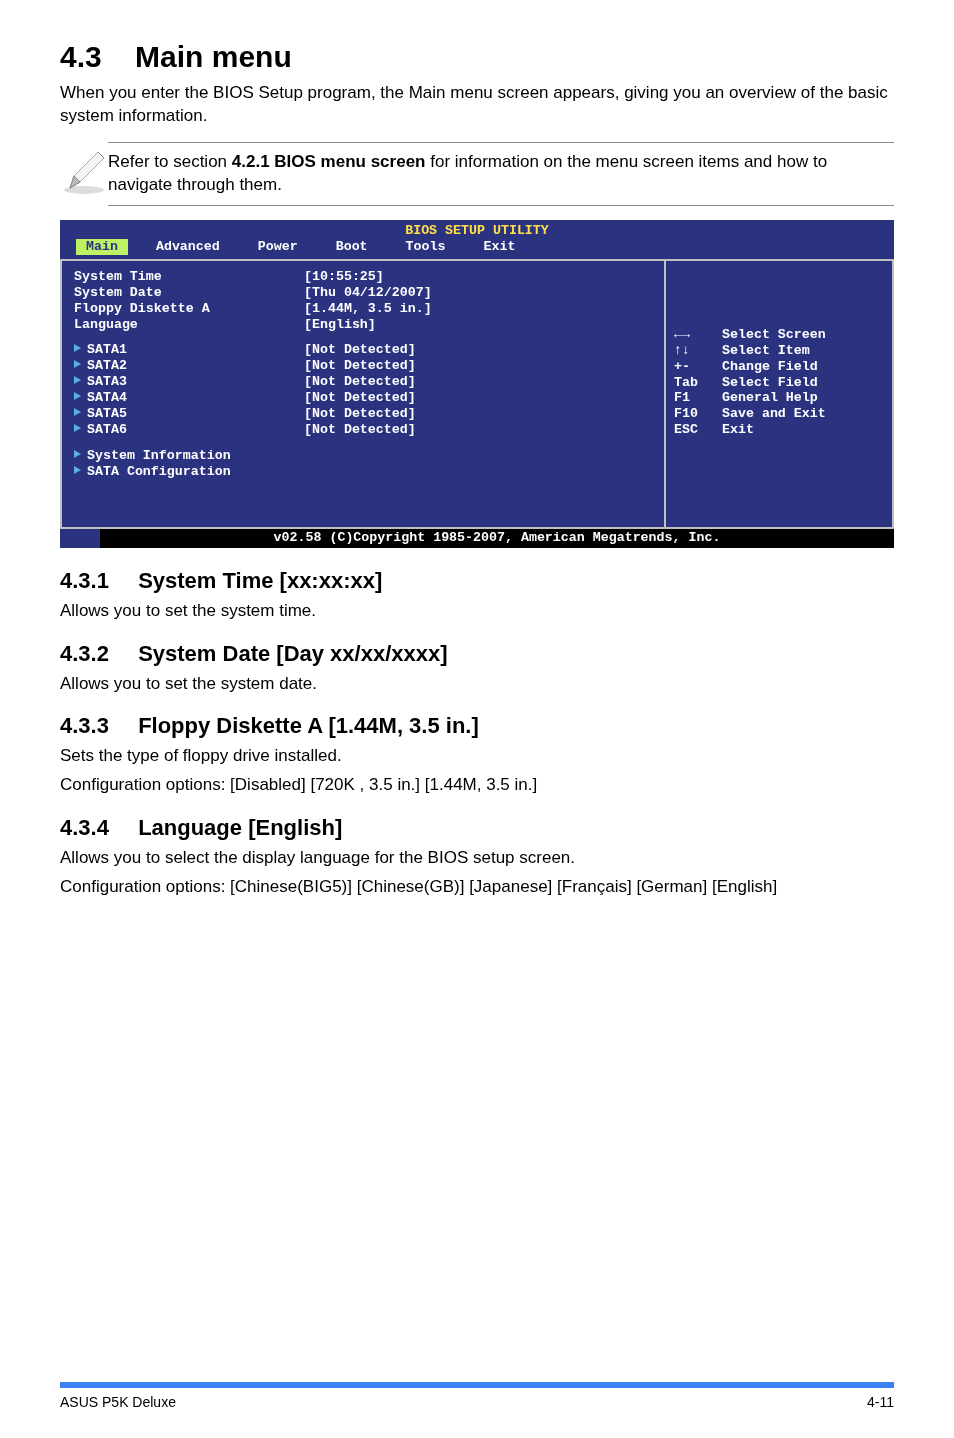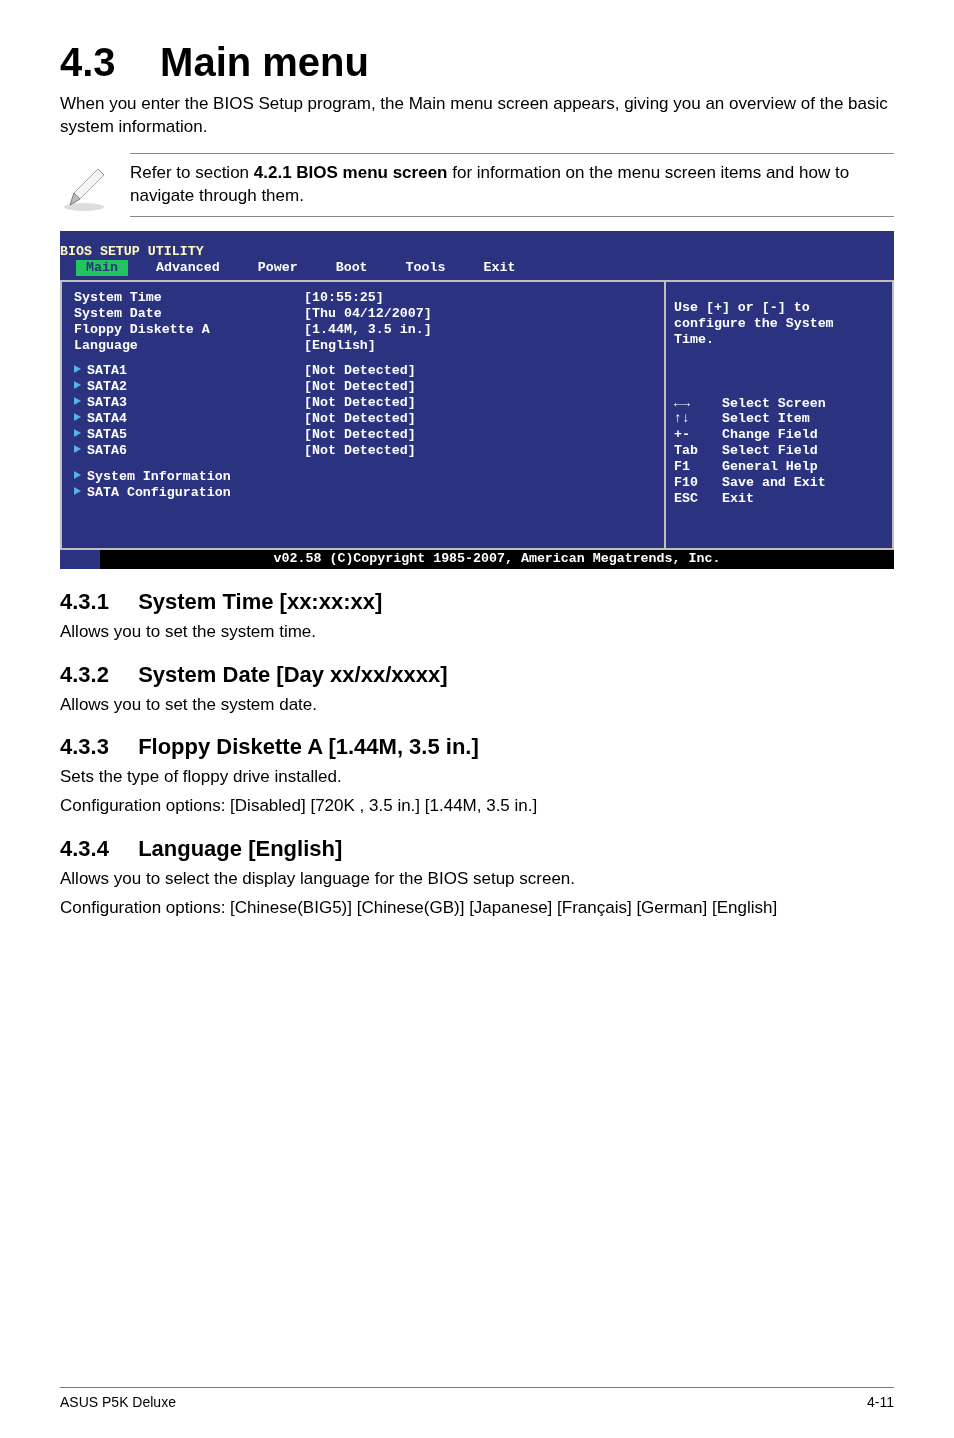--- a/index.html
+++ b/index.html
@@ -11,33 +11,32 @@
   }
   .page {
     width: 954px;
     min-height: 1438px;
     margin: 0 auto;
     padding: 40px 60px 20px 60px;
     box-sizing: border-box;
     position: relative;
   }
   h1.section {
-    font-size: 40px;
+    font-size: 30px;
     font-weight: bold;
     margin: 0 0 8px 0;
   }
   p.body {
     font-size: 17px;
     margin: 0 0 14px 0;
     line-height: 1.35;
   }
   .note-row {
     display: flex;
-    align-items: flex-end;
-    gap: 22px;
+    align-items: center;
     margin-bottom: 14px;
   }
   .note-icon svg {
     width: 48px;
     height: 48px;
   }
   .note-text {
     font-size: 17px;
     border-top: 1px solid #888;
     border-bottom: 1px solid #888;
@@ -52,35 +51,35 @@
   .bios {
     background: #2b3380;
     color: #e9e9e9;
     font-family: "Courier New", monospace;
     font-size: 13.3px;
     font-weight: bold;
     line-height: 1.2;
     margin: 8px 0 20px 0;
   }
   .bios-title {
-    text-align: left;
-    color: #fef9c3;
-    padding-top: 13px;
+    text-align: center;
+    color: #fde047;
+    padding-top: 3px;
   }
   .bios-menu {
     display: flex;
     gap: 0;
     padding: 0 16px 4px 16px;
   }
   .bios-menu span {
     color: #ffffff;
     padding: 0 10px;
   }
   .bios-menu .sel {
-    background: #22c55e;
+    background: #bef264;
     color: #2b3380;
   }
   .bios-body {
     display: flex;
     align-items: center;
   }
   .bios-left {
     flex: 1;
     border: 2px solid #c0c0c0;
     border-right: none;
@@ -163,21 +162,21 @@
   p.desc {
     font-size: 17px;
     margin: 0 0 6px 0;
     line-height: 1.35;
   }
   .footer {
     position: absolute;
     left: 60px;
     right: 60px;
     bottom: 28px;
-    border-top: 1px solid #3b82f6;
+    border-top: 6px solid #3b82f6;
     display: flex;
     justify-content: space-between;
     font-size: 14px;
     padding-top: 6px;
   }
 </style>
 </head>
 <body>
 
 <div class="page">
@@ -262,25 +261,20 @@
         <div class="bios-row">
           <span class="bios-label"><span class="tri"></span><span>System Information</span></span>
         </div>
         <div class="bios-row">
           <span class="bios-label"><span class="tri"></span><span>SATA Configuration</span></span>
         </div>
       </div>
 
       <div class="bios-right">
         <div style="height:10px"></div>
-        <div class="help-block">
-          <div>Use [+] or [-] to</div>
-          <div>configure the System</div>
-          <div>Time.</div>
-        </div>
         <div class="help-space"></div>
         <div class="help-keys">
           <div class="row"><span class="k arrowsym">←→</span><span>Select Screen</span></div>
           <div class="row"><span class="k arrowsym">↑↓</span><span>Select Item</span></div>
           <div class="row"><span class="k">+-</span><span>Change Field</span></div>
           <div class="row"><span class="k">Tab</span><span>Select Field</span></div>
           <div class="row"><span class="k">F1</span><span>General Help</span></div>
           <div class="row"><span class="k">F10</span><span>Save and Exit</span></div>
           <div class="row"><span class="k">ESC</span><span>Exit</span></div>
         </div>

